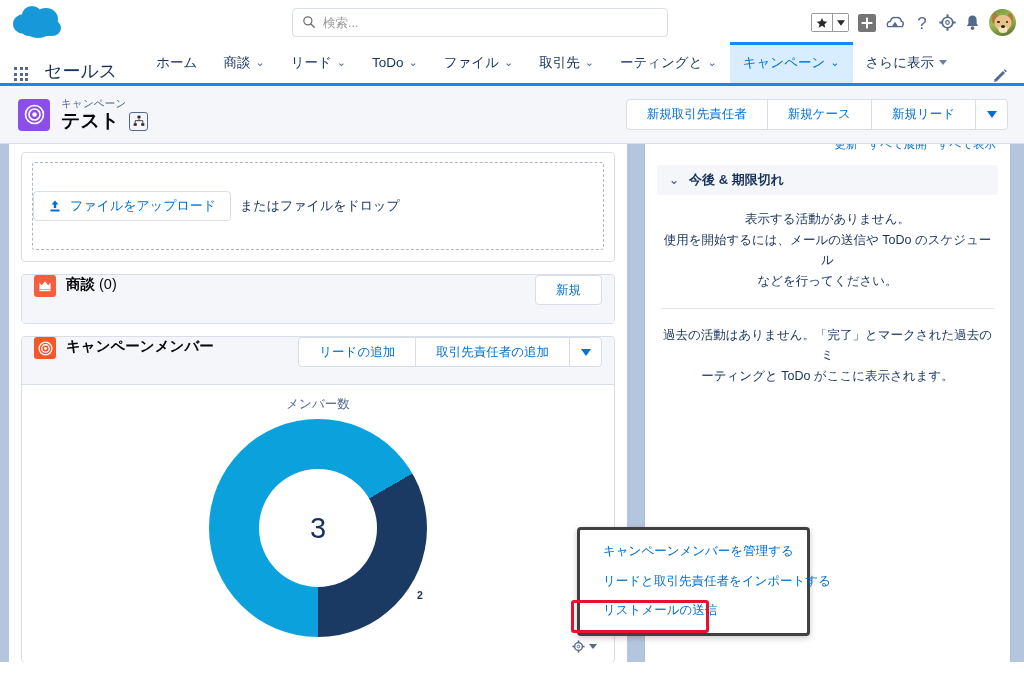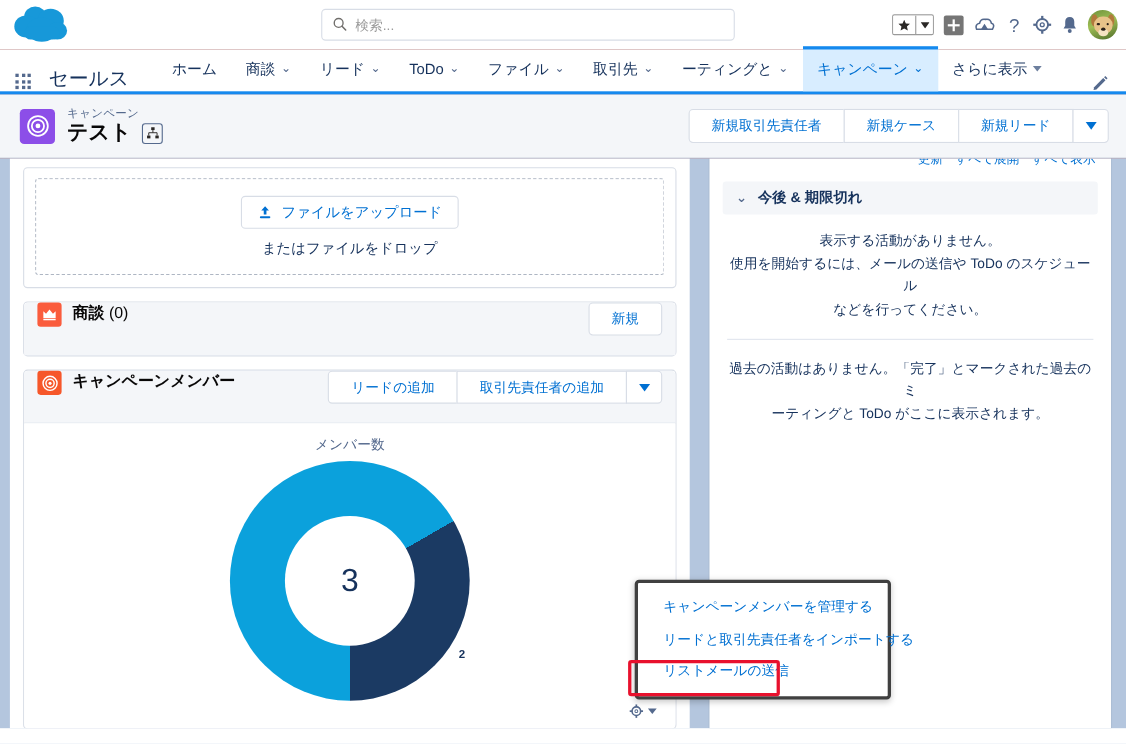--- a/index.html
+++ b/index.html
@@ -9,21 +9,21 @@
     height: 676px;
     overflow: hidden;
     font-family: "Liberation Sans", "DejaVu Sans", sans-serif;
     background: #ffffff;
   }
 
   #app {
     position: relative;
     width: 1024px;
     height: 544px;
-    background: #7f1d1d;
+    background: #3b82f6;
   }
 
   
   .global-header {
     position: relative;
     height: 45px;
     background: #ffffff;
     display: flex;
     align-items: center;
   }
@@ -367,23 +367,23 @@
   .card-head-actions { margin-left: auto; display: flex; align-items: stretch; height: 30px; }
 
   
   .files-card { margin-top: 8px; }
   .dropzone {
     margin: 9px 10px 11px 10px;
     border: 1px dashed #aeb6c3;
     border-radius: 3px;
     height: 88px;
     display: flex;
-    flex-direction: column;
-    align-items: center;
-    justify-content: center;
+    flex-direction: row;
+    align-items: center;
+    justify-content: flex-start;
     gap: 9px;
     background: #fff;
   }
   .upload-btn {
     border: 1px solid #d8dde6;
     border-radius: 4px;
     background: #fff;
     height: 30px;
     padding: 0 14px;
     display: flex;

